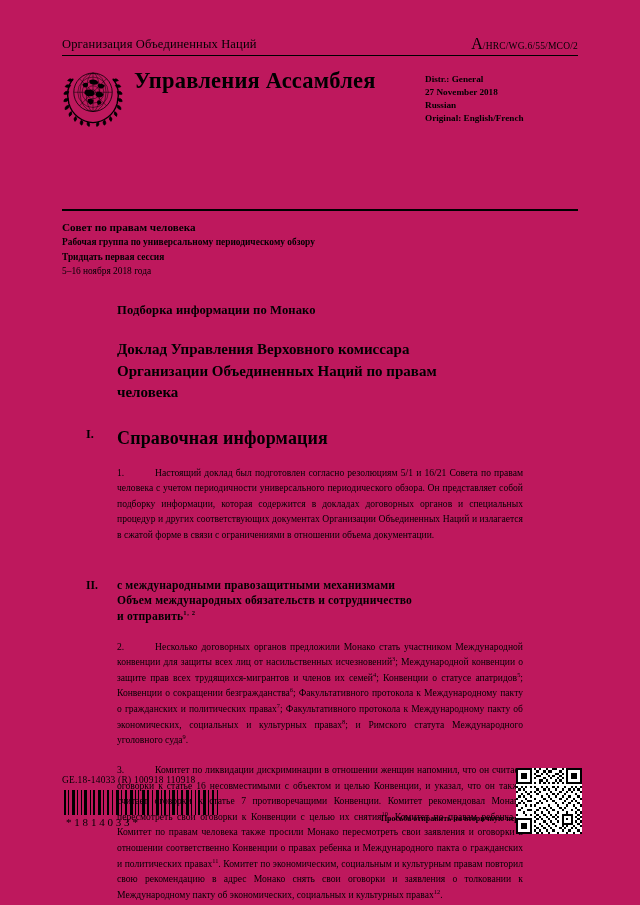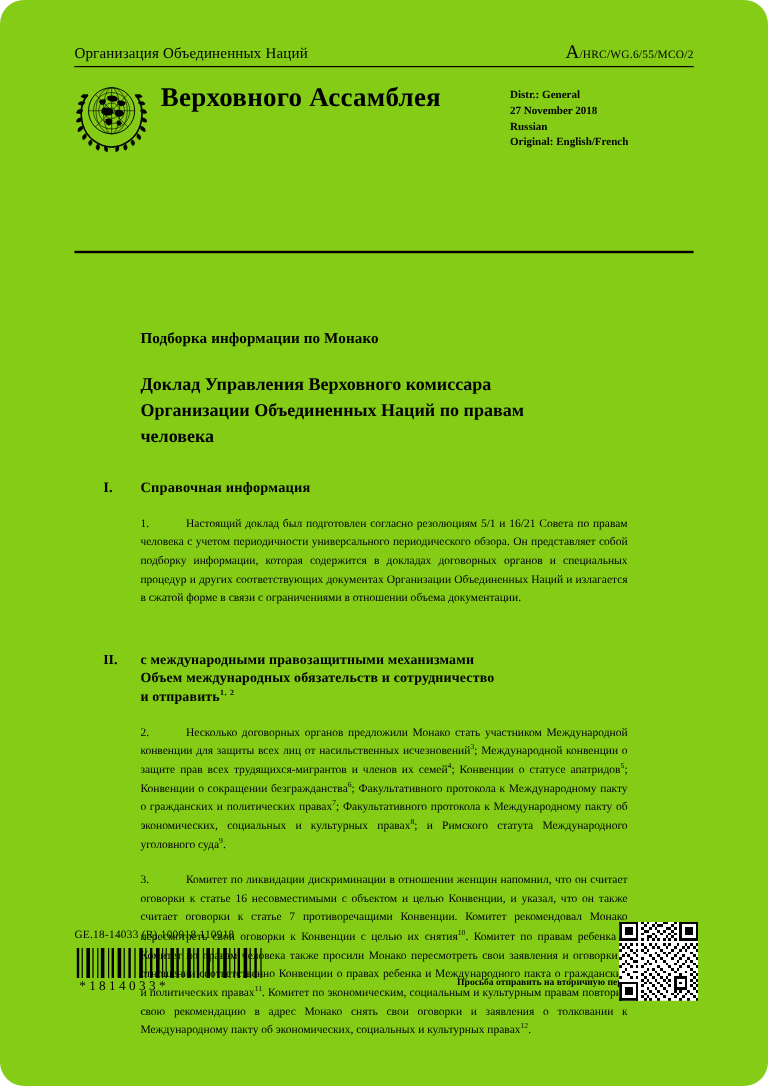--- a/index.html
+++ b/index.html
@@ -10,23 +10,22 @@
     background: #ffffff;
   }
   body {
     font-family: "Liberation Serif", "DejaVu Serif", serif;
     color: #000000;
   }
   .page {
     position: relative;
     width: 640px;
     height: 905px;
-    background: #84cc16;
+    background: #be185d;
     overflow: hidden;
-    border-radius: 20px;
   }
 
   
   .header {
     position: absolute;
     left: 62px;
     top: 36px;
     width: 516px;
   }
   .header-top-row {
@@ -121,21 +120,21 @@
   }
   .session .s-dates {
     font-weight: normal;
     font-size: 9.4px;
   }
 
   
   .body-area {
     position: absolute;
     left: 62px;
-    top: 274px;
+    top: 302px;
     width: 516px;
   }
   .doc-title {
     margin-left: 55px;
     font-size: 12.6px;
     font-weight: bold;
     letter-spacing: 0.1px;
     line-height: 1.3;
   }
   .doc-subtitle {
@@ -153,21 +152,21 @@
     font-weight: bold;
   }
   .section-head .num {
     width: 31px;
     flex: 0 0 31px;
     margin-left: 24px;
     font-size: 12.2px;
     line-height: 1.35;
   }
   .section-head .txt {
-    font-size: 12px;
+    font-size: 18px;
     line-height: 1.35;
     letter-spacing: 0.15px;
   }
   .section-head.two .num,
   .section-head.two .txt { font-size: 11.6px; margin-top: 12px; }
   .section-head .fn {
     font-size: 6.6px;
     vertical-align: super;
     font-weight: bold;
     letter-spacing: 0.6px;
@@ -303,32 +302,38 @@
               <path d="M33 31 q5 -4 9 -1 q1 4 -3 6 q-5 1 -6 -5 Z"></path>
               <path d="M58 31 q7 -2 11 2 q-1 5 -7 5 q-6 -2 -4 -7 Z"></path>
               <path d="M37 41 q8 -3 14 1 q3 5 -2 8 q-9 2 -13 -4 Z"></path>
               <path d="M56 43 q8 -1 11 4 q-2 6 -9 5 q-6 -3 -2 -9 Z"></path>
               <path d="M42 55 q6 -2 9 2 q0 6 -5 7 q-6 -3 -4 -9 Z"></path>
               <path d="M58 57 q5 0 6 4 q-2 4 -6 3 q-3 -4 0 -7 Z"></path>
             </g>
           </g>
         </svg>
       </div>
-      <div class="assembly-title">Верховного Ассамблея</div>
+      <div class="assembly-title">Управления Ассамблея</div>
       <div class="distr-block">
         <div>Distr.: General</div>
         <div>27 November 2018</div>
         <div>Russian</div>
         <div>Original: English/French</div>
       </div>
     </div>
   </div>
 
   <hr class="rule-thick">
 
+  <div class="session">
+    <div class="s-council">Совет по правам человека</div>
+    <div class="s-wg">Рабочая группа по универсальному периодическому обзору</div>
+    <div class="s-sess">Тридцать первая сессия</div>
+    <div class="s-dates">5–16 ноября 2018 года</div>
+  </div>
 
   <div class="body-area">
 
     <div class="doc-title">Подборка информации по Монако</div>
     <div class="doc-subtitle">Доклад Управления Верховного комиссара Организации Объединенных Наций по правам человека</div>
 
     <div class="section-head">
       <div class="num">I.</div>
       <div class="txt">Справочная информация</div>
     </div>

